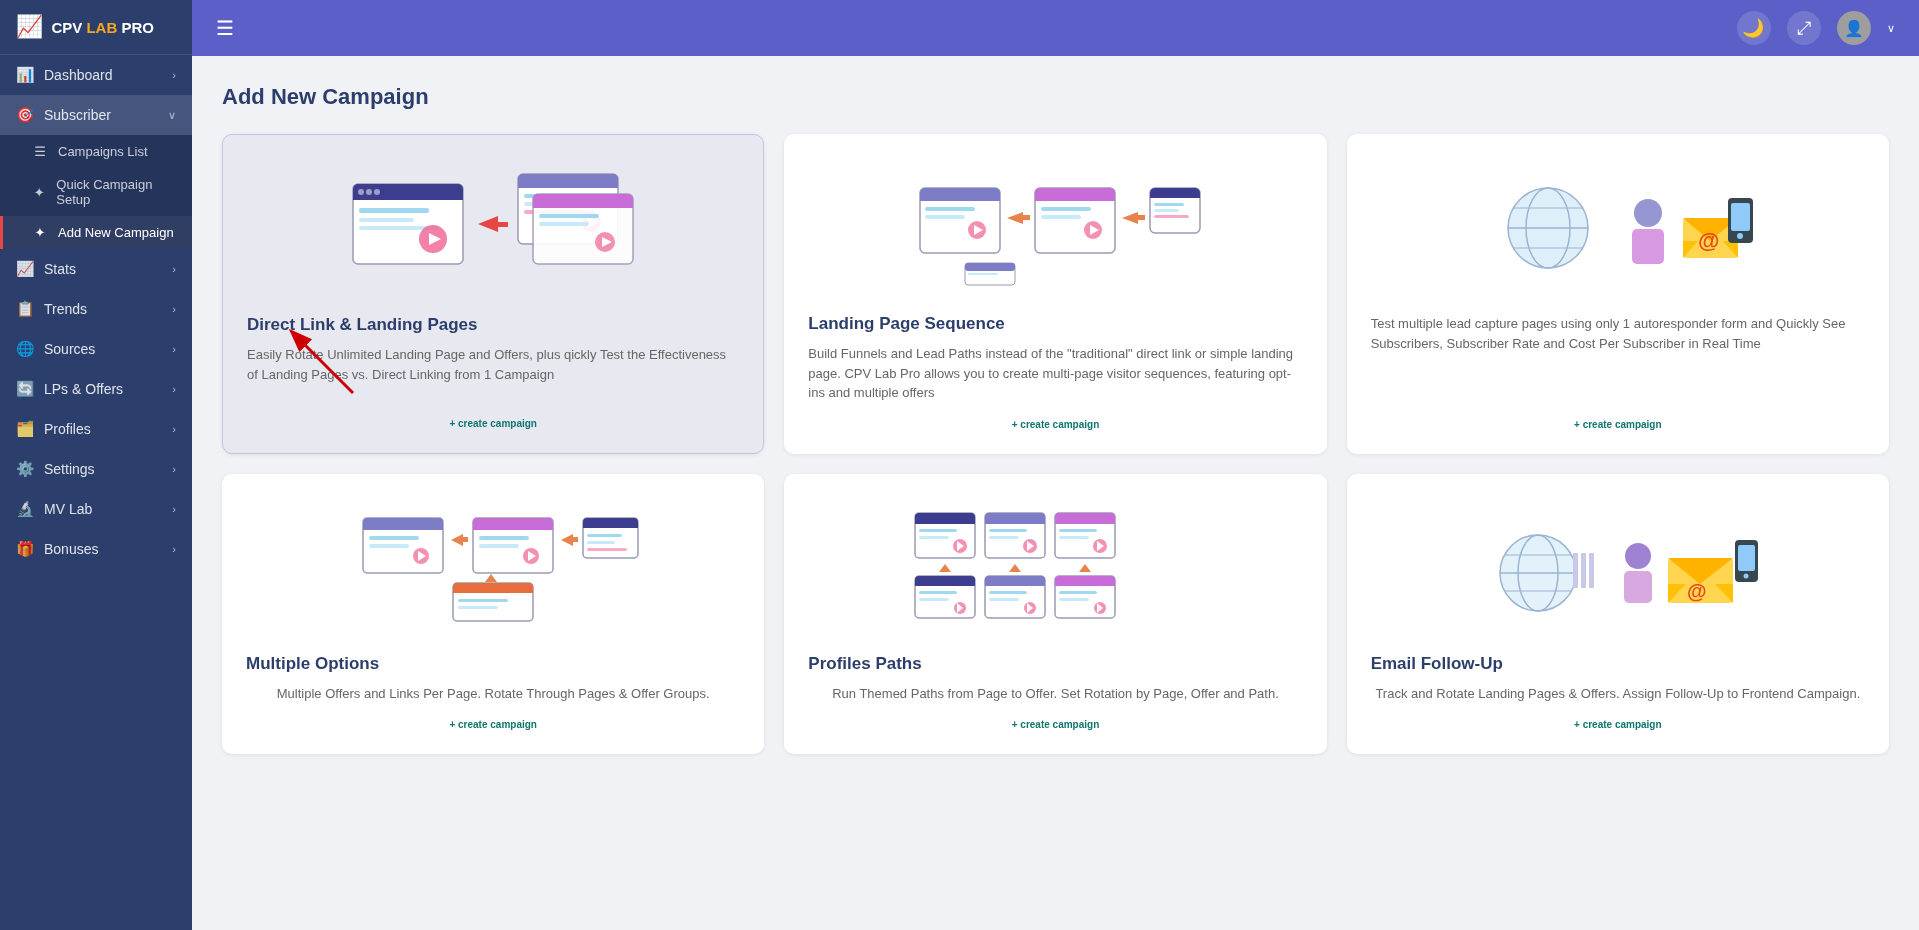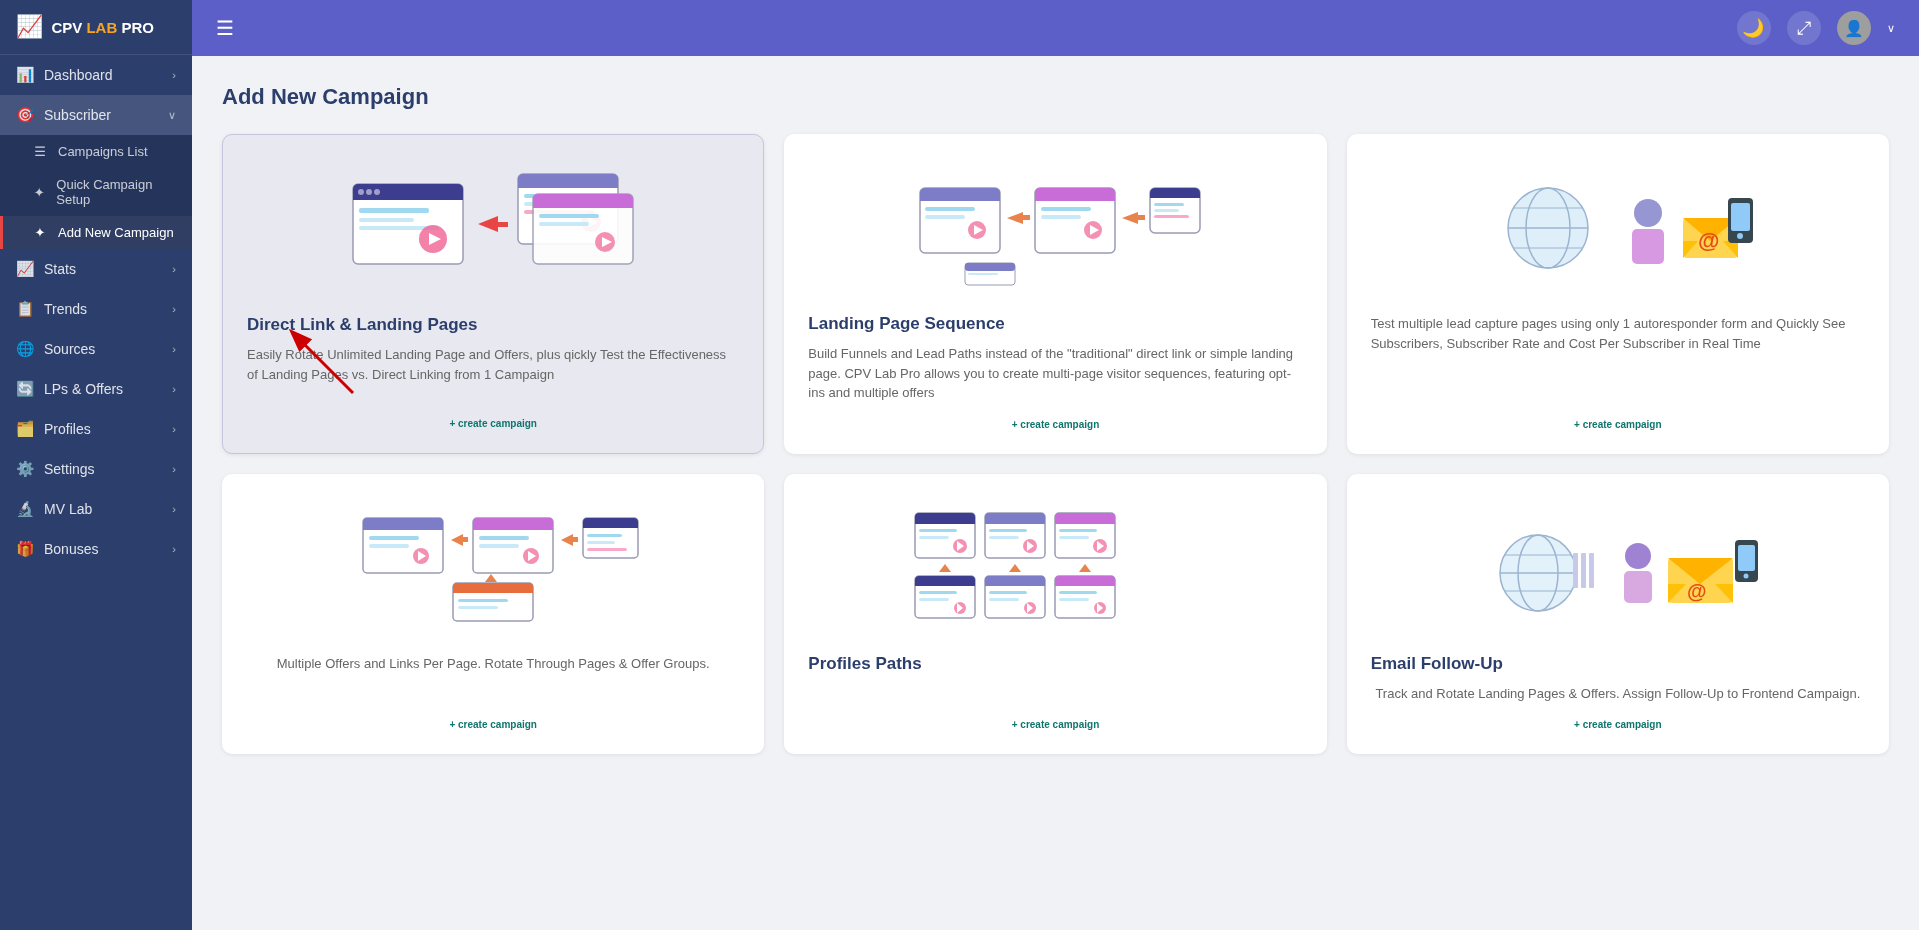--- a/index.html
+++ b/index.html
@@ -452,20 +452,21 @@
 
             <rect x="110" y="75" width="80" height="38" rx="4" fill="#fff" stroke="#9b9bb4" stroke-width="1.5"></rect>
             <rect x="110" y="75" width="80" height="10" rx="4" fill="#e86d3d"></rect>
             <rect x="110" y="81" width="80" height="4" fill="#e86d3d"></rect>
             <rect x="115" y="91" width="50" height="3" rx="2" fill="#a0d8ef"></rect>
             <rect x="115" y="98" width="40" height="3" rx="2" fill="#c8eaf8"></rect>
 
             <polygon points="148,66 154,74 142,74" fill="#e8834d"></polygon>
           </svg>
         </div>
+        <div class="card-title">Multiple Options</div>
         <div class="card-desc">Multiple Offers and Links Per Page. Rotate Through Pages &amp; Offer Groups.</div>
         <a class="card-link">+ create campaign</a>
       </div>
 
       <div class="card">
         <div class="card-illustration">
           <svg width="300" height="120" viewBox="0 0 300 120">
 
             <rect x="10" y="5" width="60" height="45" rx="4" fill="#fff" stroke="#9b9bb4" stroke-width="1.5"></rect>
             <rect x="10" y="5" width="60" height="11" rx="4" fill="#3d3d8f"></rect>
@@ -514,20 +515,21 @@
             <rect x="150" y="68" width="60" height="42" rx="4" fill="#fff" stroke="#9b9bb4" stroke-width="1.5"></rect>
             <rect x="150" y="68" width="60" height="10" rx="4" fill="#c86dd7"></rect>
             <rect x="150" y="74" width="60" height="4" fill="#c86dd7"></rect>
             <rect x="154" y="83" width="38" height="3" rx="2" fill="#a0d8ef"></rect>
             <rect x="154" y="90" width="30" height="3" rx="2" fill="#c8eaf8"></rect>
             <circle cx="195" cy="100" r="6" fill="#f06292" opacity="0.7"></circle>
             <polygon points="192,95 192,105 198,100" fill="#fff"></polygon>
           </svg>
         </div>
         <div class="card-title">Profiles Paths</div>
+        <div class="card-desc">Run Themed Paths from Page to Offer. Set Rotation by Page, Offer and Path.</div>
         <a class="card-link">+ create campaign</a>
       </div>
 
       <div class="card">
         <div class="card-illustration">
           <svg width="300" height="120" viewBox="0 0 300 120">
 
             <circle cx="70" cy="65" r="38" fill="#d0e8f8" opacity="0.6"></circle>
             <ellipse cx="70" cy="65" rx="20" ry="38" fill="none" stroke="#9bb4d0" stroke-width="1.5"></ellipse>
             <line x1="32" y1="65" x2="108" y2="65" stroke="#9bb4d0" stroke-width="1.5"></line>

